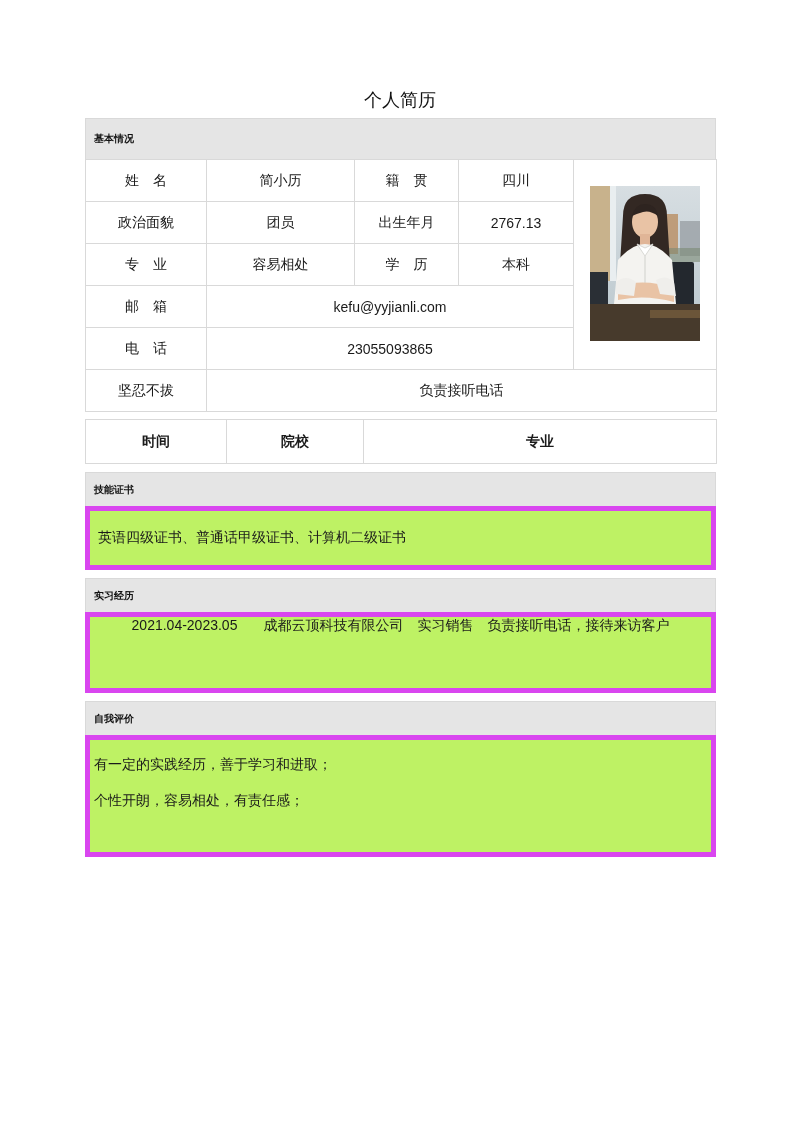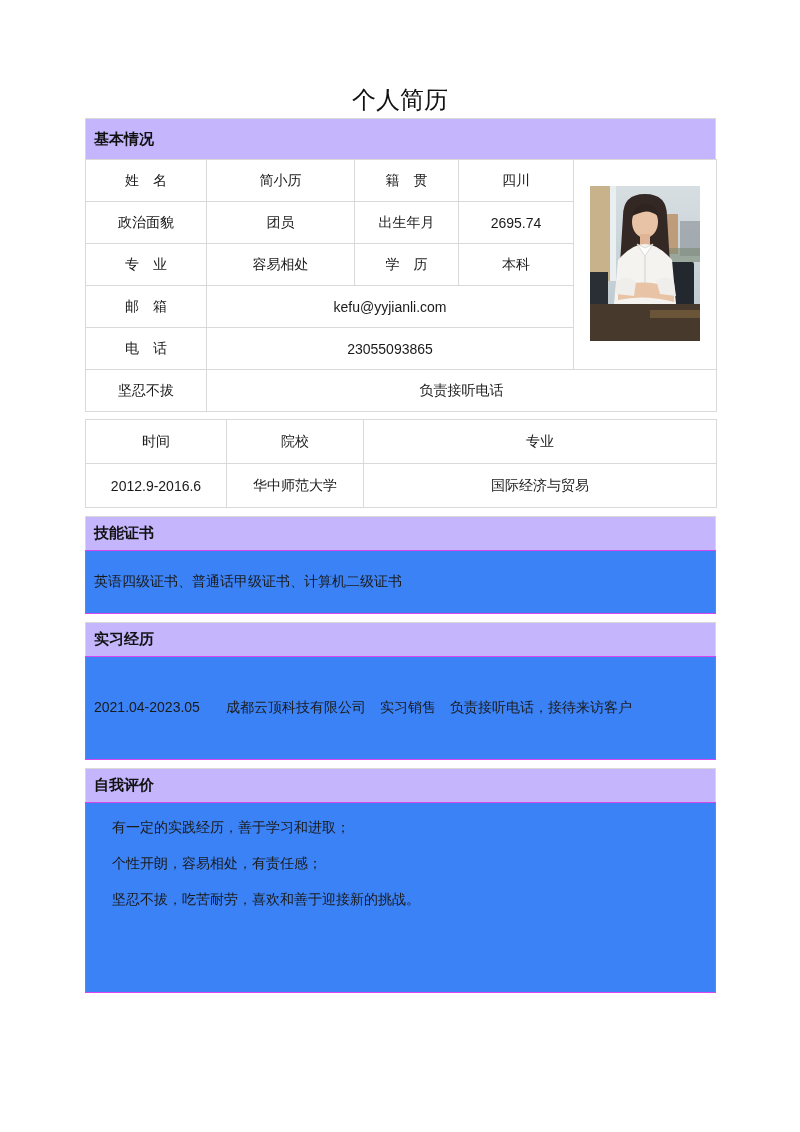--- a/index.html
+++ b/index.html
@@ -4,51 +4,51 @@
 <style>
   html,body{margin:0;padding:0;}
   body{
     width:800px;height:1132px;background:#ffffff;
     font-family:"Liberation Sans","DejaVu Sans",sans-serif;
     color:#1a1a1a;position:relative;overflow:hidden;
   }
   .page-title{
     margin:85px 0 0 0;height:31px;line-height:31px;
     text-align:center;font-family:"Liberation Serif","DejaVu Serif",serif;
-    font-size:24px;font-weight:400;color:#111;
+    font-size:18px;font-weight:400;color:#111;
   }
   .resume{width:631px;margin:2px 0 0 85px;}
   .section{margin-bottom:8px;}
   .section-header{
-    box-sizing:border-box;background:#c4b5fd;border:1px solid #d9d9d9;
-    font-size:15px;font-weight:bold;color:#111;
+    box-sizing:border-box;background:#e5e5e5;border:1px solid #d9d9d9;
+    font-size:10px;font-weight:bold;color:#111;
     padding:11px 8px;display:flex;align-items:center;height:35px;
   }
   .section-header.tall{height:42px;}
-  .section-body{box-sizing:border-box;border:1px solid #d946ef;margin-top:-1px;background:#3b82f6;}
+  .section-body{box-sizing:border-box;border:5px solid #d946ef;margin-top:-1px;background:#bef264;}
   table{border-collapse:collapse;table-layout:fixed;width:631px;}
   td,th{
     box-sizing:border-box;border:1px solid #d9d9d9;
     font-size:14px;font-weight:normal;text-align:center;vertical-align:middle;
     padding:0 4px;color:#1a1a1a;background:#fff;
   }
   .basic-table td{height:42px;}
   .basic-table{margin-top:-1px;}
   .edu-table{margin-top:-1px;}
-  .edu-table td{height:44px;}
+  .edu-table td{height:44px;font-weight:bold;}
   .photo-cell{vertical-align:middle;text-align:center;}
   .photo-frame{display:inline-block;width:110px;height:155px;line-height:0;}
   .plain-body{margin-top:-1px;}
   .cert-body{height:64px;display:flex;align-items:center;padding:0 8px;font-size:14px;}
-  .intern-body{height:104px;display:flex;flex-direction:column;justify-content:space-evenly;padding:0 8px;}
+  .intern-body{height:81px;display:flex;flex-direction:row;justify-content:space-evenly;padding:0 8px;}
   .intern-line{font-size:14px;white-space:nowrap;}
   .intern-line .period{margin-right:26px;}
   .intern-line .company{margin-right:14px;}
   .intern-line .role{margin-right:14px;}
-  .selfeval-body{height:191px;padding:6px 26px;box-sizing:border-box;}
+  .selfeval-body{height:122px;padding:6px 4px;box-sizing:border-box;}
   .selfeval-body p{margin:0;font-size:14px;line-height:36px;}
 </style>
 </head>
 <body>
 
 <div class="page-title">个人简历</div>
 
 <div class="resume">
 
   <div class="section">
@@ -98,21 +98,21 @@
               <path d="M26 96 Q36 88 46 96 L44 110 L26 108 Z" fill="#efeeeb"></path>
               <path d="M84 96 Q76 88 66 94 L70 108 L86 110 Z" fill="#efeeeb"></path>
             </svg>
           </span>
         </td>
       </tr>
       <tr>
         <td>政治面貌</td>
         <td>团员</td>
         <td>出生年月</td>
-        <td>2695.74</td>
+        <td>2767.13</td>
       </tr>
       <tr>
         <td>专　业</td>
         <td>容易相处</td>
         <td>学　历</td>
         <td>本科</td>
       </tr>
       <tr>
         <td>邮　箱</td>
         <td colspan="3">kefu@yyjianli.com</td>
@@ -135,25 +135,20 @@
         <col style="width:141px">
           <col style="width:137px">
           <col style="width:353px">
       </colgroup>
       <tbody>
           <tr>
         <td>时间</td>
         <td>院校</td>
         <td>专业</td>
       </tr>
-      <tr>
-        <td>2012.9-2016.6</td>
-        <td>华中师范大学</td>
-        <td>国际经济与贸易</td>
-      </tr>
     </tbody>
       </table>
   </div>
 
   <div class="section">
     <div class="section-header">技能证书</div>
     <div class="section-body plain-body cert-body">英语四级证书、普通话甲级证书、计算机二级证书</div>
   </div>
 
   <div class="section">
@@ -163,17 +158,16 @@
         <span class="period">2021.04-2023.05</span><span class="company">成都云顶科技有限公司</span><span class="role">实习销售</span><span class="duty">负责接听电话，接待来访客户</span>
       </div>
     </div>
   </div>
 
   <div class="section">
     <div class="section-header">自我评价</div>
     <div class="section-body plain-body selfeval-body">
       <p>有一定的实践经历，善于学习和进取；</p>
       <p>个性开朗，容易相处，有责任感；</p>
-      <p>坚忍不拔，吃苦耐劳，喜欢和善于迎接新的挑战。</p>
     </div>
   </div>
 
 </div>
 
 </body></html>

